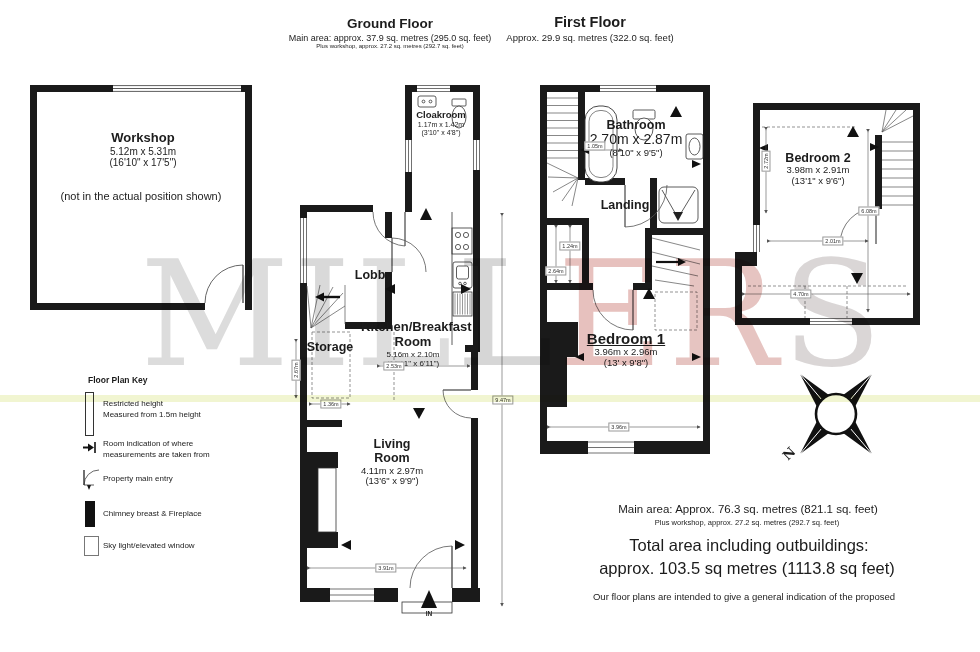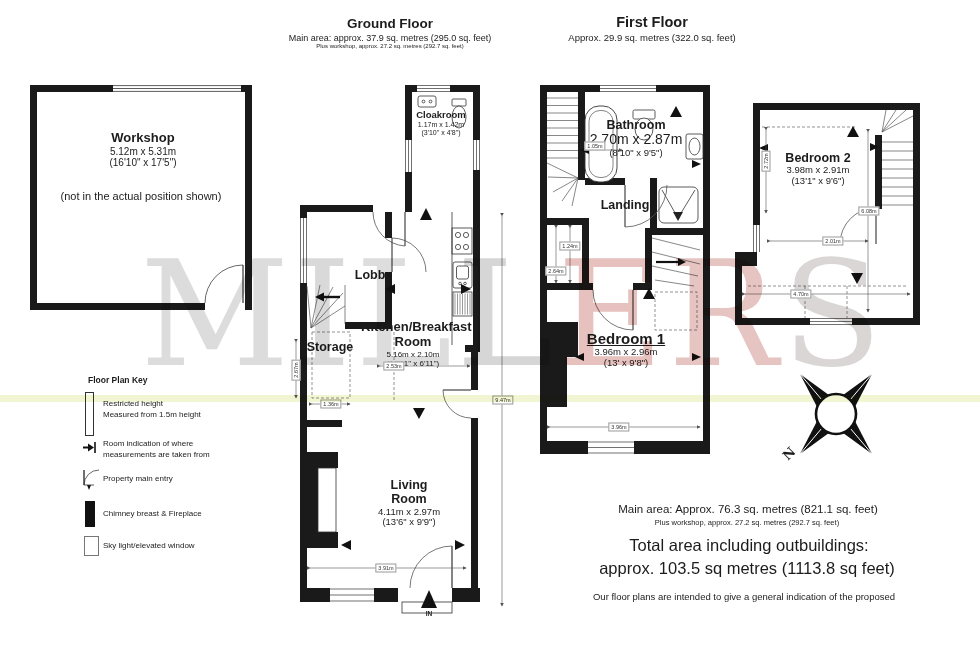--- a/index.html
+++ b/index.html
@@ -50,21 +50,21 @@
     <span>E</span>
     <span>R</span>
     <span>S</span>
   </div>
 
   <div class="hdr" style="left:390px;top:16px;">
     <span class="t" style="font-size:13.5px;">Ground Floor</span>
     <span class="s" style="font-size:9px;margin-top:2px;">Main area: approx. 37.9 sq. metres (295.0 sq. feet)</span>
     <span class="s" style="font-size:6px;">Plus workshop, approx. 27.2 sq. metres (292.7 sq. feet)</span>
   </div>
-  <div class="hdr" style="left:652px;top:14px;">
+  <div class="hdr" style="left:590px;top:14px;">
     <span class="t" style="font-size:14.5px;">First Floor</span>
     <span class="s" style="font-size:9.5px;margin-top:2px;">Approx. 29.9 sq. metres (322.0 sq. feet)</span>
   </div>
 
   <svg class="abs" style="left:26px;top:80px;z-index:2;" width="230" height="235" viewBox="26 80 230 235">
     <g fill="#1a1a1a">
       <rect x="30" y="85" width="222" height="7"></rect>
       <rect x="30" y="303" width="222" height="7"></rect>
       <rect x="30" y="85" width="7" height="225"></rect>
       <rect x="245" y="85" width="7" height="225"></rect>
@@ -245,21 +245,21 @@
     <span class="nm" style="font-size:12.5px;margin-left:43px;">Lobby</span>
   </div>
   <div class="lbl" style="left:330px;top:340px;">
     <span class="nm" style="font-size:12.5px;">Storage</span>
   </div>
   <div class="lbl wrap" style="left:413px;top:320px;width:104px;">
     <span class="nm" style="font-size:13px;">Kitchen/Breakfast Room</span>
     <span class="sz" style="font-size:8px;">5.16m x 2.10m</span>
     <span class="sz" style="font-size:8px;">(16'11" x 6'11")</span>
   </div>
-  <div class="lbl wrap" style="left:392px;top:478px;width:64px;margin-left:17px;">
+  <div class="lbl wrap" style="left:392px;top:437px;width:64px;">
     <span class="nm" style="font-size:12.5px;">Living Room</span>
     <span class="sz" style="font-size:9.5px;white-space:nowrap;">4.11m x 2.97m</span>
     <span class="sz" style="font-size:9.5px;white-space:nowrap;">(13'6" x 9'9")</span>
   </div>
   <div class="in-label" style="left:429px;top:610px;">IN</div>
 
   <div class="dim rot" style="left:296px;top:370px;">2.67m</div>
   <div class="dim" style="left:331px;top:404px;">1.36m</div>
   <div class="dim" style="left:394px;top:366px;">2.53m</div>
   <div class="dim" style="left:386px;top:568px;">3.91m</div>

